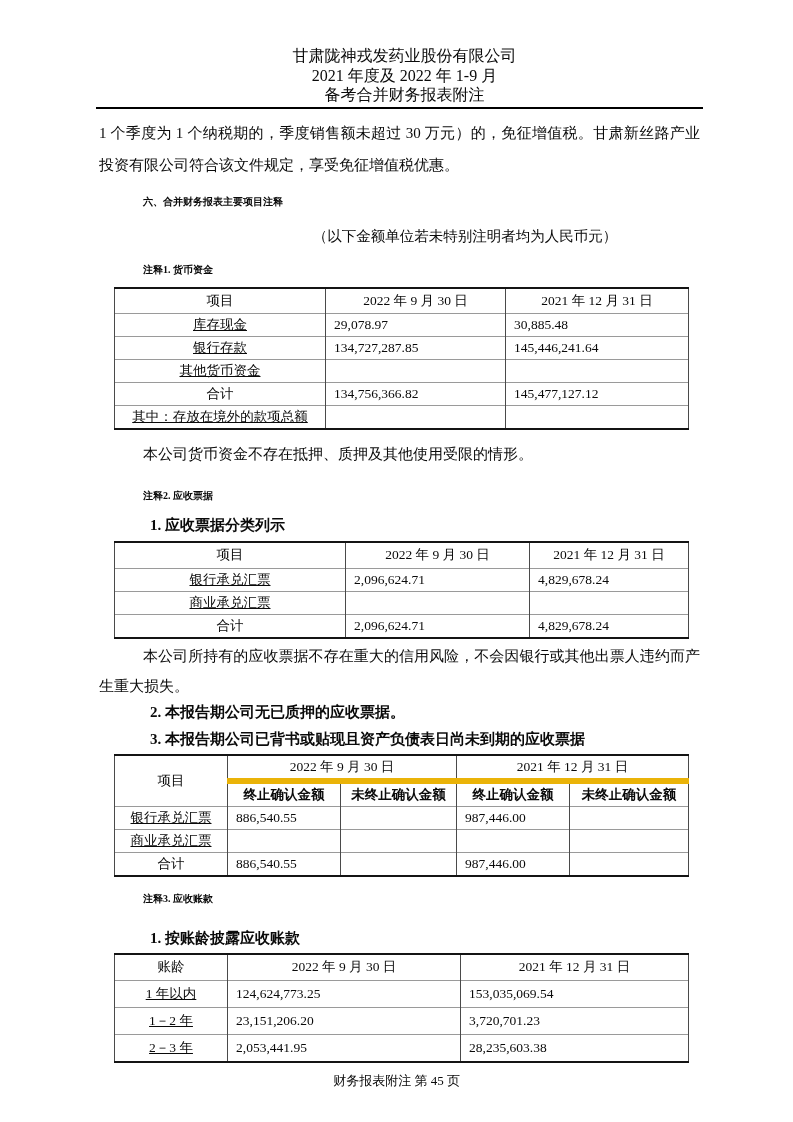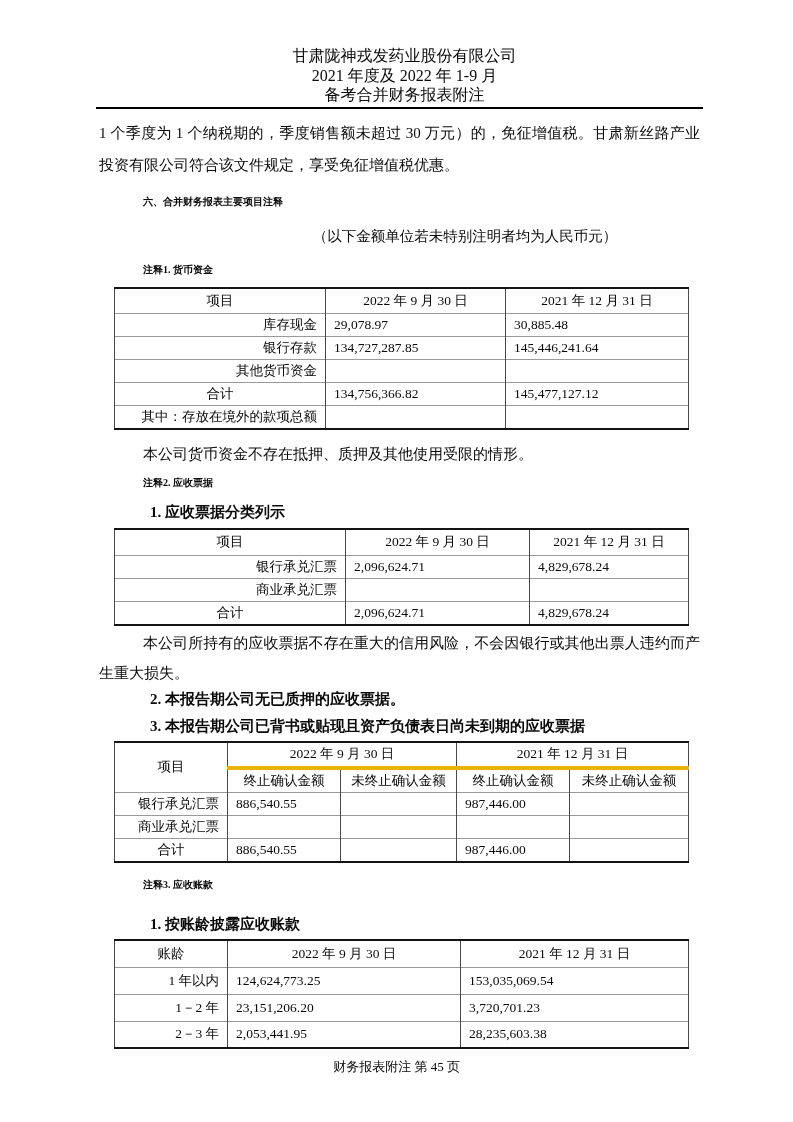--- a/index.html
+++ b/index.html
@@ -47,21 +47,21 @@
   }
   .h-normal {
     margin-left: 137px;
     font-size: 14.5px;
     line-height: 22px;
   }
   #h-six    { margin-top: 10px; }
   #subtitle { margin-top: 12px; text-align: center; }
   #n1h      { margin-top: 12px; }
   #n1remark { margin-top: 8px; }
-  #n2h      { margin-top: 2px; }
+  #n2h      { margin-top: 15px; }
   #n2s1     { margin-top: 7px; }
   #n2s2     { margin-top: 0px; }
   #n2s3     { margin-top: 5px; }
   #n3h      { margin-top: 11px; }
   #n3s1     { margin-top: 17px; }
 
   table.tbl {
     border-collapse: collapse;
     table-layout: fixed;
     margin-left: 114px;
@@ -79,23 +79,23 @@
     border-right: 1px solid #4a4a4a;
     border-top: 1px solid #9a9a9a;
     padding: 3px 8px;
     height: 23px;
     line-height: 16px;
     overflow: hidden;
     white-space: nowrap;
   }
   table.tbl tr:first-child td { border-top: none; height: 26px; }
   table.tbl tr.hrow td { border-top: none; }
-  table.tbl tr.subhead td { border-top: 4px solid #eab308; height: 25px; }
+  table.tbl tr.subhead td { border-top: 6px solid #eab308; height: 25px; font-weight: bold; }
   table.tbl td.c { text-align: center; }
-  table.tbl td.l { text-align: right; }
+  table.tbl td.l { text-align: center; text-decoration: underline; }
   table.tbl td.r { text-align: left; }
   #t4 td { height: 27px; }
   .footer {
     margin-top: 8px;
     text-align: center;
     font-size: 13px;
     line-height: 20px;
   }
 </style>
 </head>

